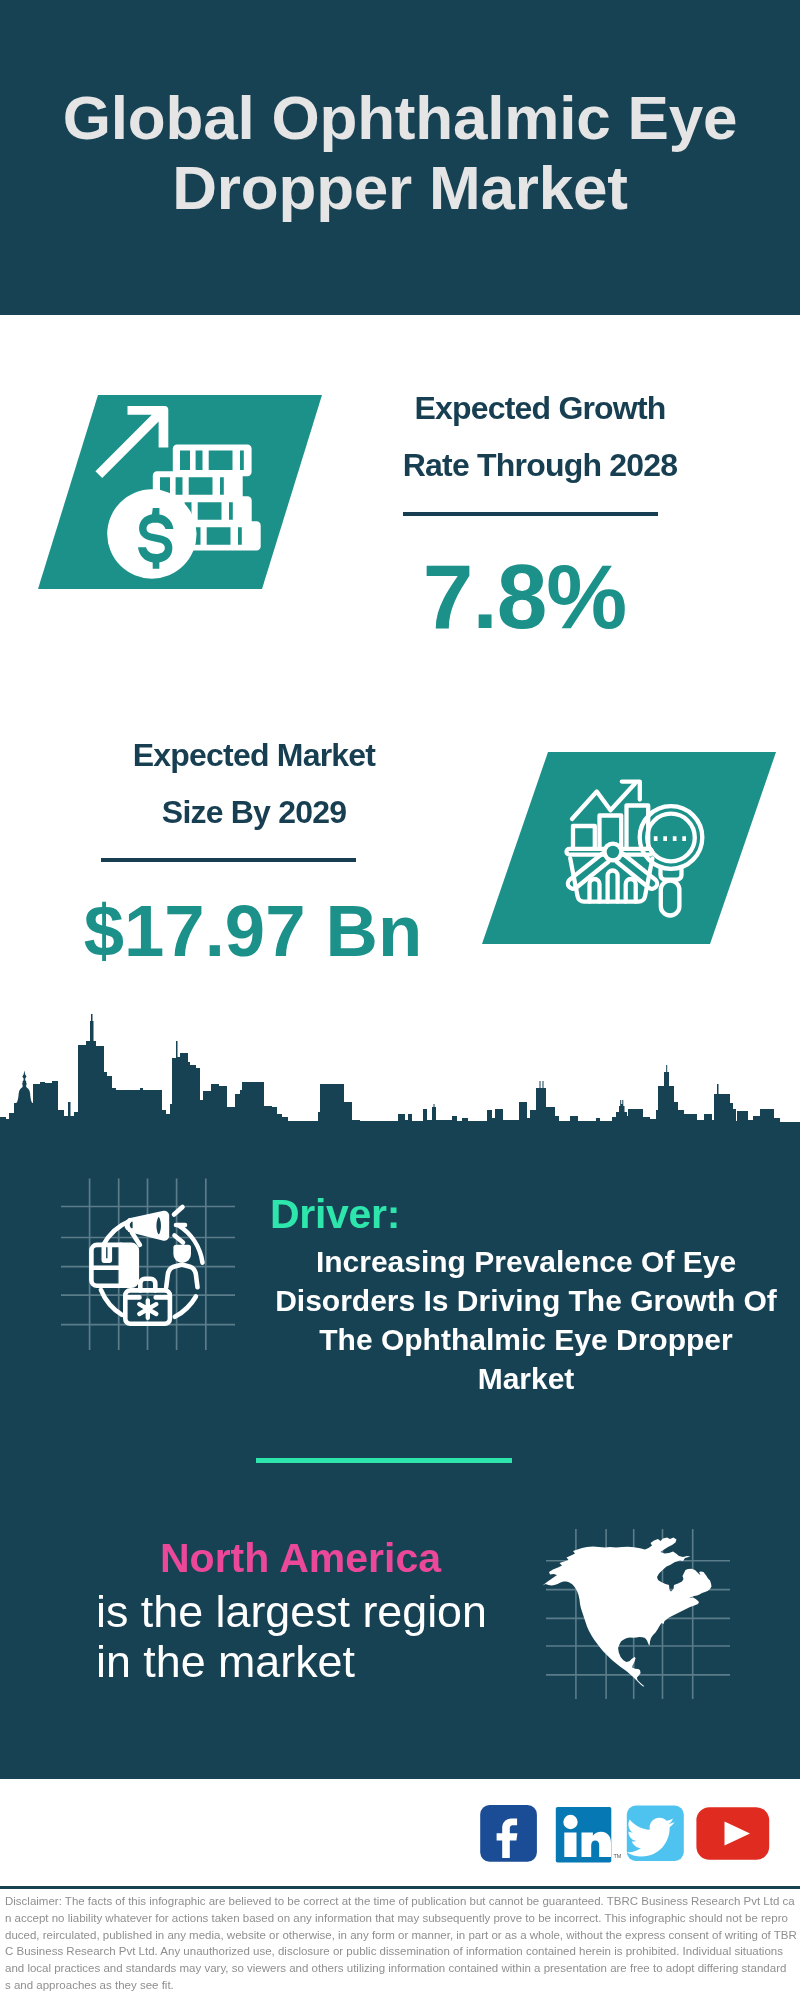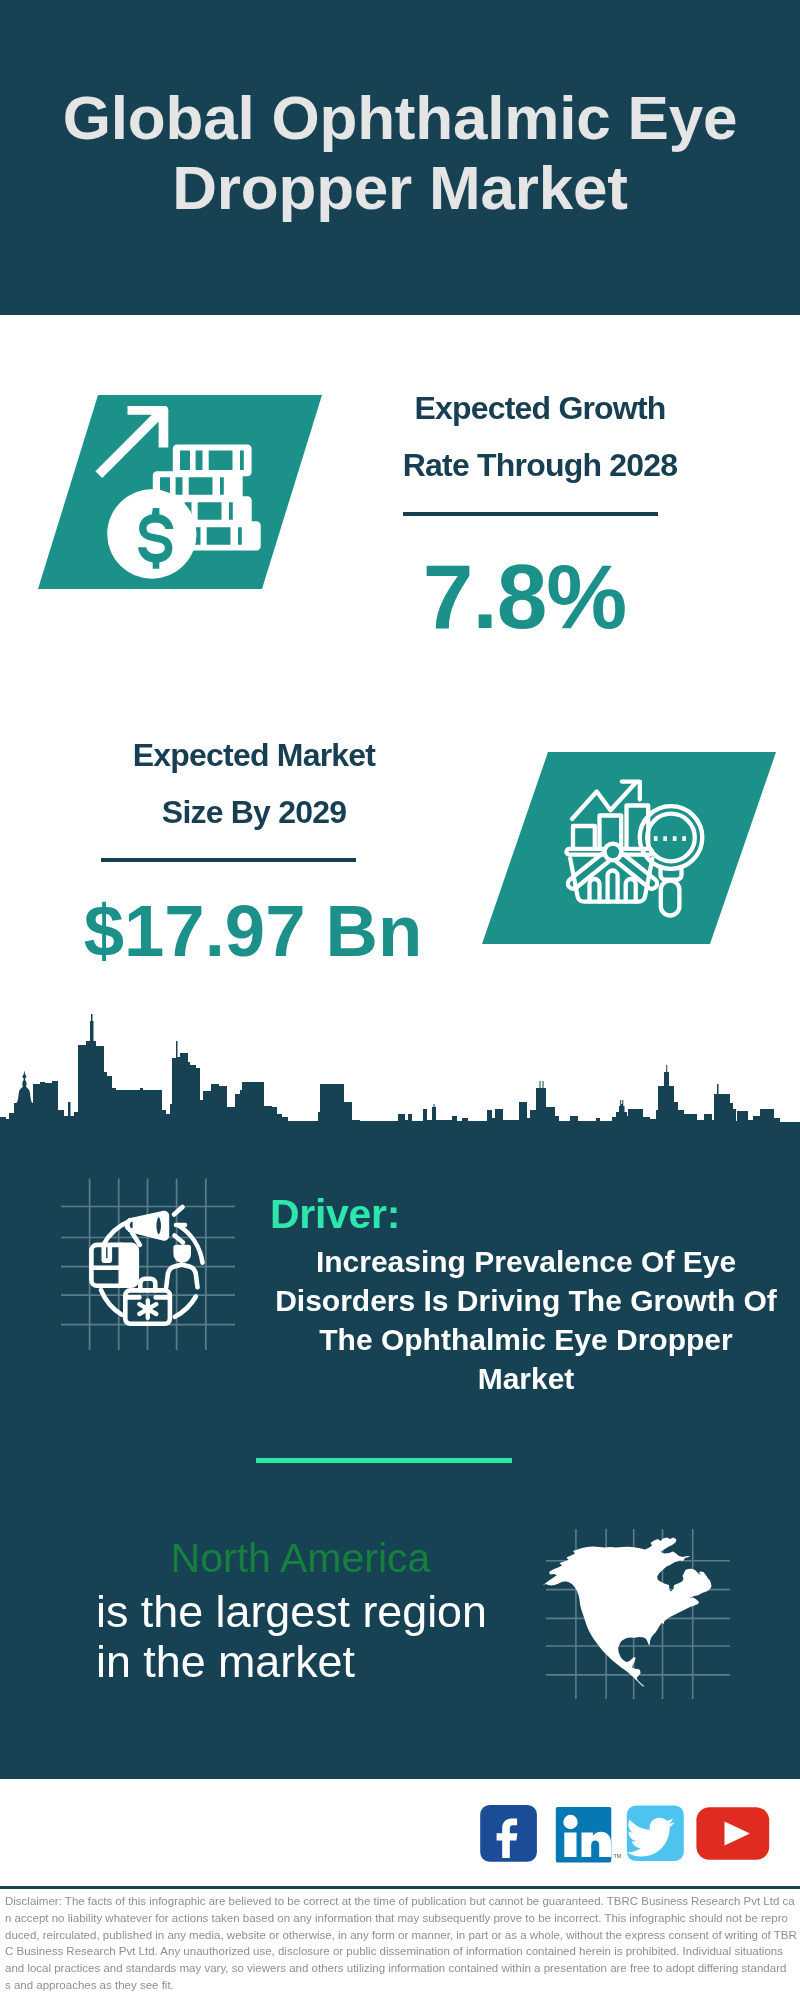--- a/index.html
+++ b/index.html
@@ -39,22 +39,22 @@
 
   
   #driver-title{position:absolute;left:270px;top:1193px;width:500px;text-align:left;color:#2ee5ac;
      font-size:41px;font-weight:bold;line-height:42px;letter-spacing:-0.3px;}
   #driver-text{position:absolute;left:271px;top:1242px;width:510px;text-align:center;color:#ffffff;
      font-size:30px;font-weight:bold;line-height:39.1px;white-space:pre-line;}
 
   .mid-rule{position:absolute;left:256px;top:1458px;width:256px;height:5px;background:#2ee5ac;}
 
   
-  #region-name{position:absolute;left:100px;top:1538px;width:401px;text-align:center;color:#15803d;
-     font-size:41px;font-weight:normal;line-height:41px;}
+  #region-name{position:absolute;left:100px;top:1538px;width:401px;text-align:center;color:#ec4899;
+     font-size:41px;font-weight:bold;line-height:41px;}
   #region-sub{position:absolute;left:96px;top:1587px;width:410px;color:#ffffff;
      font-size:44.8px;font-weight:normal;line-height:49.7px;white-space:pre-line;}
 
   
   .footer{position:absolute;left:0;top:1779px;width:800px;height:108px;background:#fff;}
   .src-text{position:absolute;left:37px;top:1812px;color:#2f8570;font-size:16px;line-height:22px;}
   .social-row{position:absolute;left:480px;top:1805px;width:300px;height:60px;}
   .divline{position:absolute;left:0;top:1886px;width:800px;height:3px;background:#174254;}
   .disclaimer{position:absolute;left:5px;top:1893px;width:795px;color:#8f8f8f;font-size:11.5px;line-height:16.8px;
      text-align:left;white-space:pre-line;}

